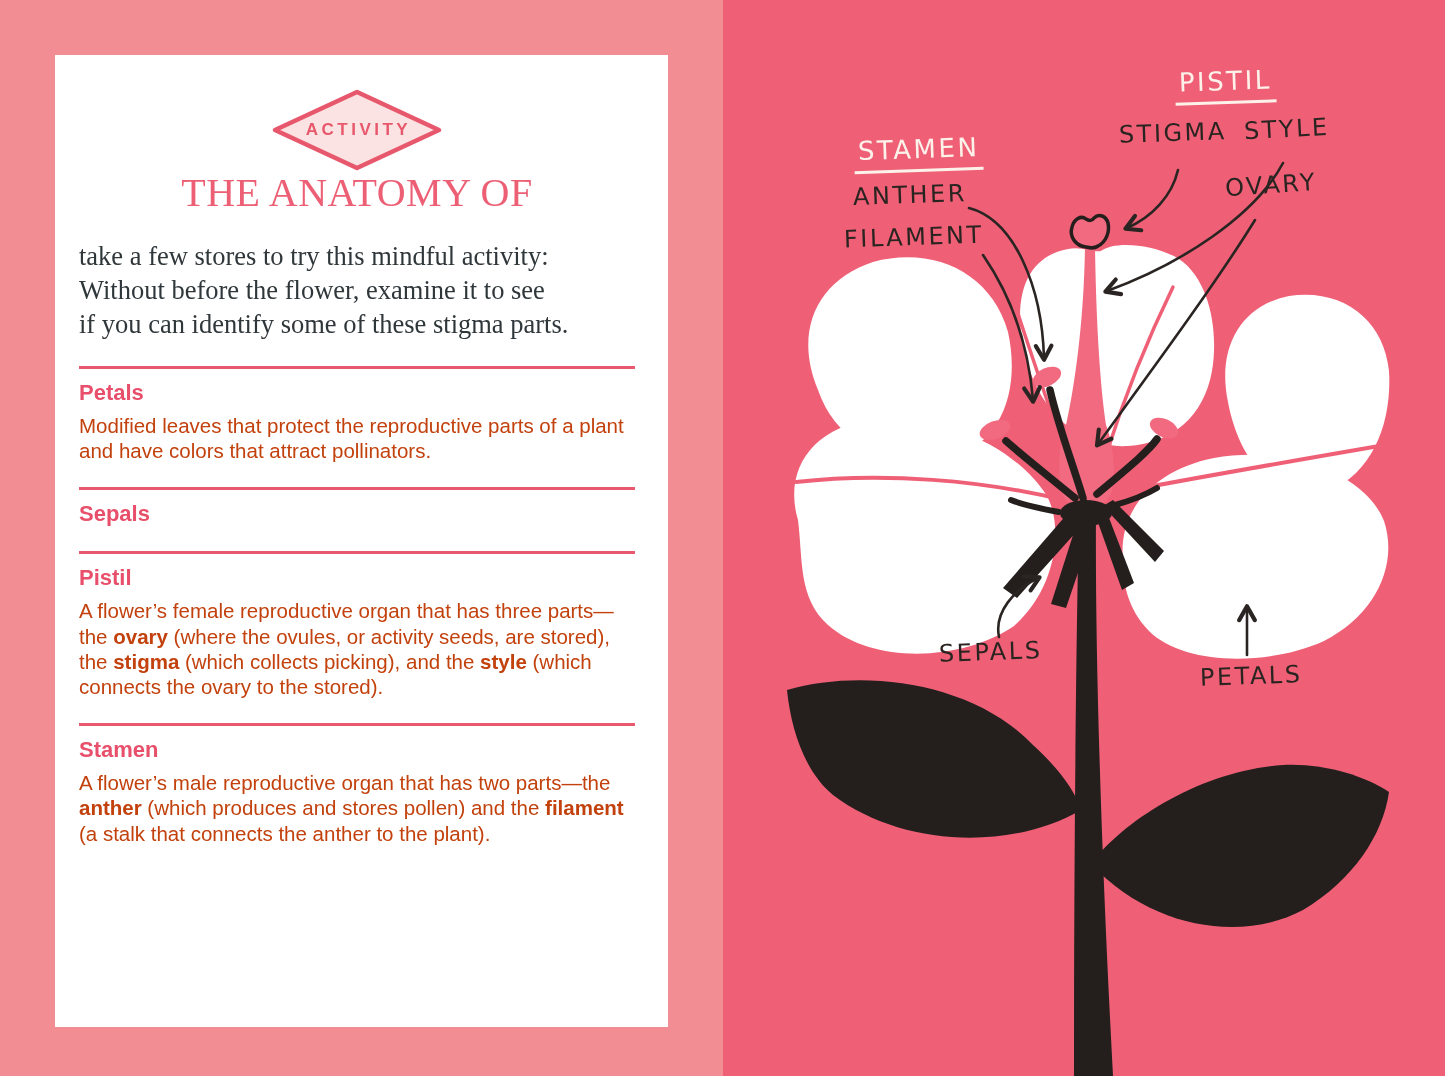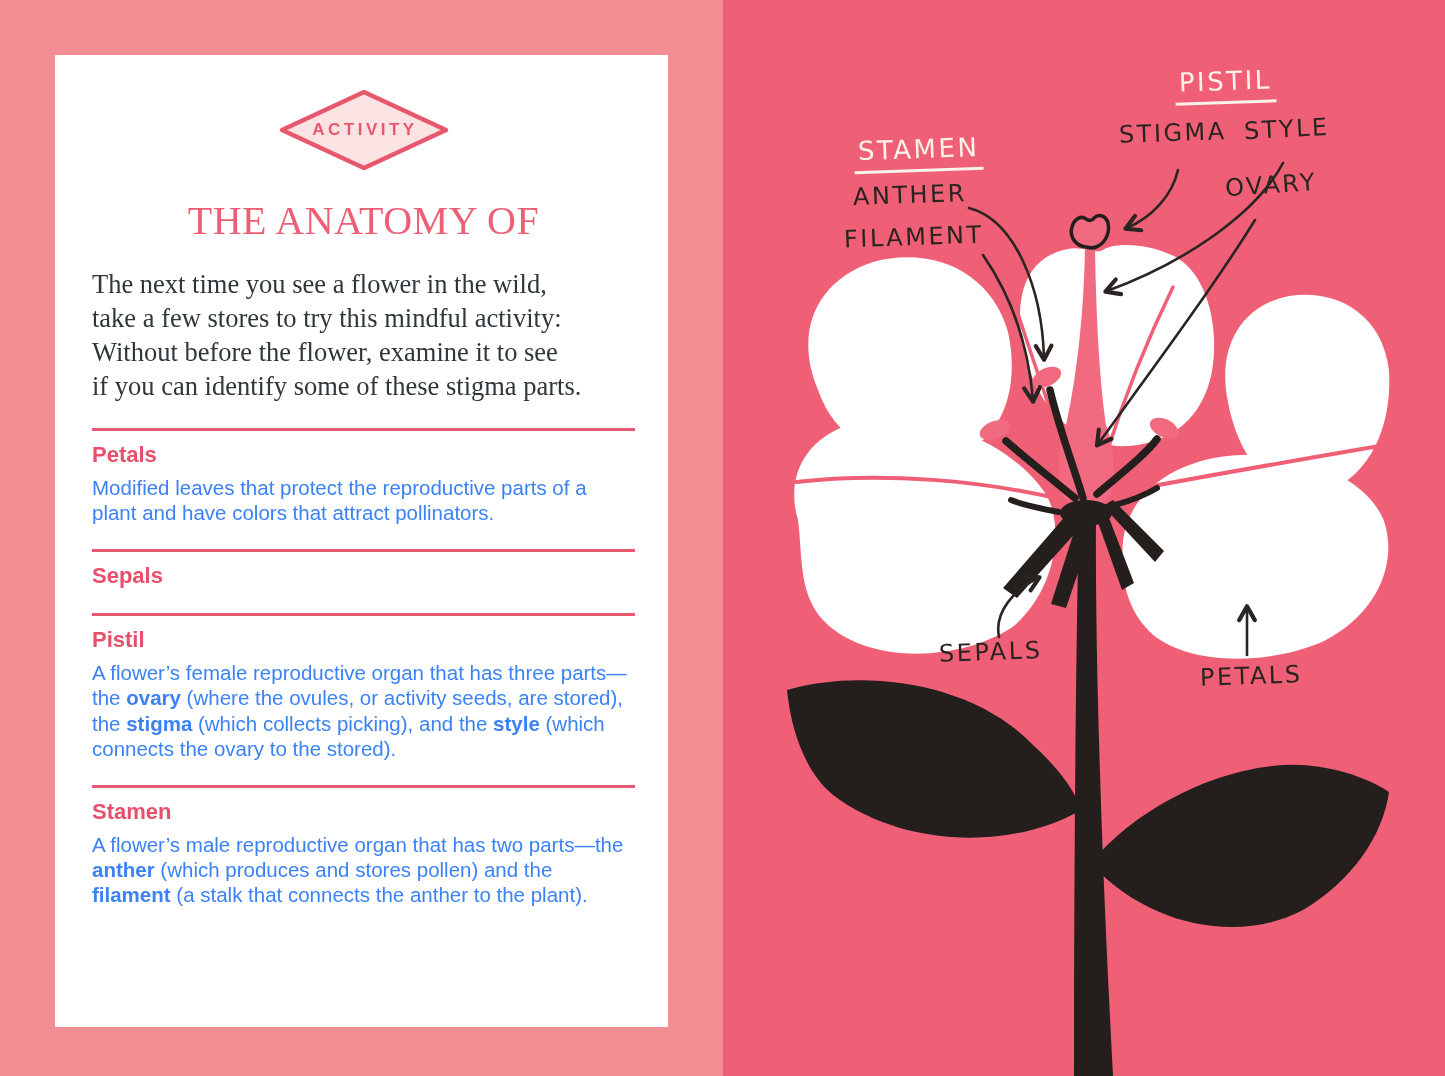--- a/index.html
+++ b/index.html
@@ -15,42 +15,41 @@
     position: relative;
     width: 723px; height: 1076px;
     background: var(--left-bg, #f28d93);
     flex: none;
   }
   .card {
     position: absolute;
     left: 55px; top: 55px;
     width: 613px; height: 972px;
     background: var(--card-bg, #ffffff);
-    padding: 32px 33px 0 37px;
+    padding: 32px 33px 0 24px;
   }
   .badge-wrap {
     display: flex; justify-content: center;
     margin-top: 2px;
   }
   .badge {
     position: relative;
     width: 172px; height: 82px;
   }
   .badge svg { display: block; }
   .badge-label {
     position: absolute; left: 0; top: 0;
     width: 100%; height: 100%;
     display: flex; align-items: center; justify-content: center;
     color: var(--accent, #e8586d);
     font-size: 17px; font-weight: 700;
     letter-spacing: 3.5px;
     padding-left: 3px;
   }
   .page-title {
-    margin-top: 28px;
     text-align: center;
     font-family: "Liberation Serif", serif;
     font-weight: 400;
     font-size: 40px;
     line-height: 1.08;
     color: var(--title-pink, #ec5f75);
     letter-spacing: 0.5px;
   }
   .intro {
     margin-top: 26px;
@@ -68,21 +67,21 @@
   }
   .sec-h {
     color: var(--heading-pink, #e84f6b);
     font-size: 22px;
     font-weight: 700;
     margin-bottom: 7px;
   }
   .sec-b {
     font-size: 20.5px;
     line-height: 1.23;
-    color: #3b82f6;
+    color: #c2410c;
     max-width: 545px;
   }
   .sec-b b { font-weight: 700; }
 
   
   .right-page {
     position: relative;
     width: 722px; height: 1076px;
     background: var(--right-bg, #ef6077);
     flex: none;
@@ -126,21 +125,20 @@
         </svg>
         <div class="badge-label">ACTIVITY</div>
       </div>
     </div>
 
     <h1 class="page-title">
       <div>THE ANATOMY OF</div>
     </h1>
 
     <div class="intro">
-      <div>The next time you see a flower in the wild,</div>
       <div>take a few stores to try this mindful activity:</div>
       <div>Without before the flower, examine it to see</div>
       <div>if you can identify some of these stigma parts.</div>
     </div>
 
     <div class="sections" id="sections">
         <div class="section">
           <div class="rule"></div>
           <h3 class="sec-h">Petals</h3>
           <p class="sec-b"><span>Modified leaves that protect the reproductive parts of a plant and have colors that attract pollinators.</span></p>

